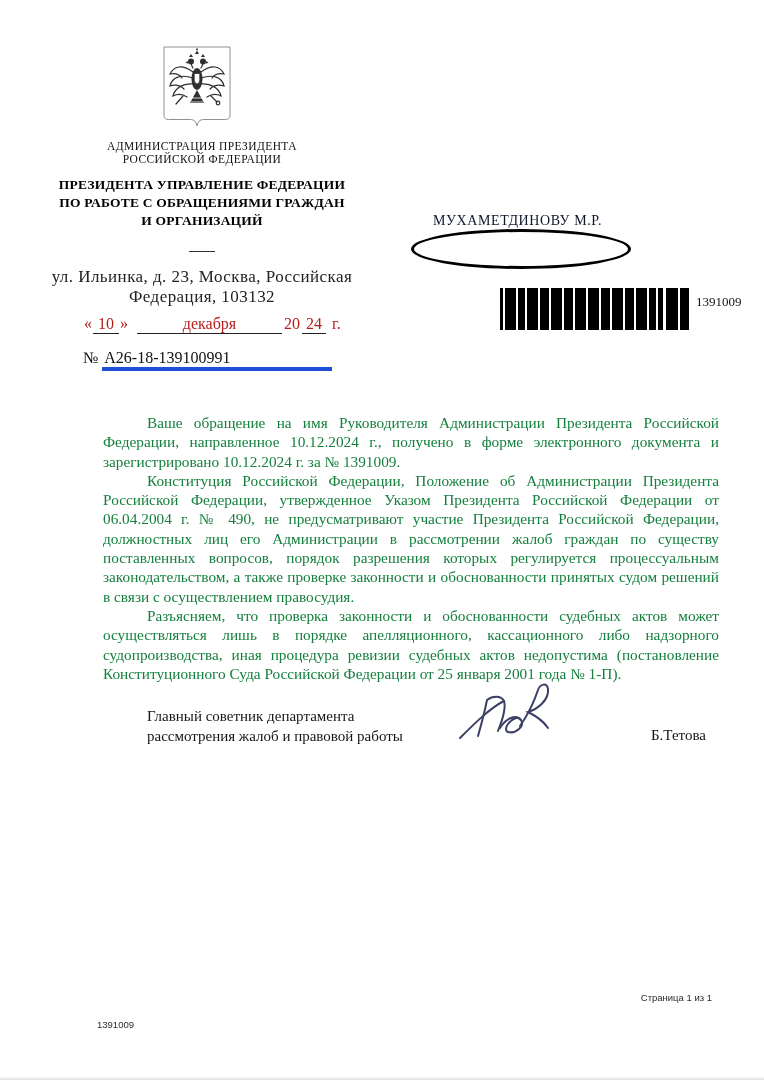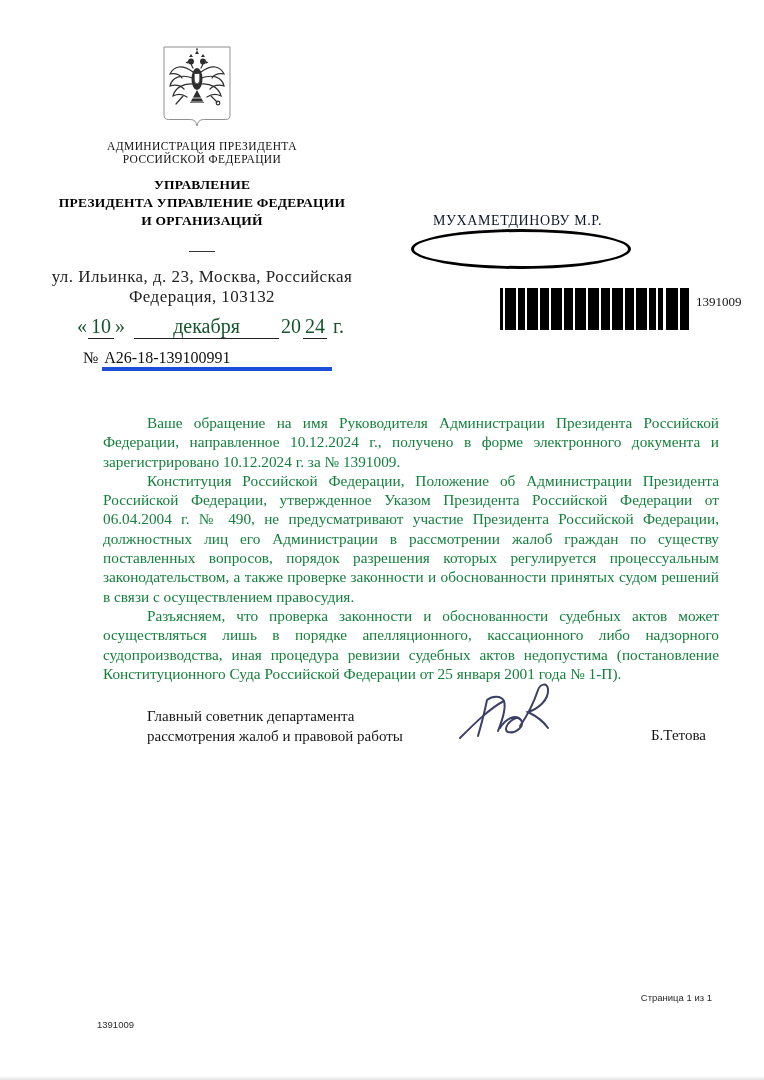--- a/index.html
+++ b/index.html
@@ -31,21 +31,21 @@
   
   .recipient{position:absolute;left:433px;top:213px;
     font-size:14px;letter-spacing:.6px;color:#0f172a;text-align:right;}
   .redaction-oval{position:absolute;left:411px;top:229px;width:214px;height:34px;
     border:3px solid #000;border-radius:50%;}
   .barcode{position:absolute;left:500px;top:288px;width:190px;height:42px;}
   .barcode svg{display:block;width:100%;height:100%;}
   .barcode-number{position:absolute;left:696px;top:294px;font-size:13px;color:#111;}
 
   
-  .date-line{position:absolute;left:77px;top:315px;font-size:20px;color:#14532d;white-space:nowrap;}
+  .date-line{position:absolute;left:84px;top:315px;font-size:16px;color:#b91c1c;white-space:nowrap;}
   .date-line .u{display:inline-block;border-bottom:1px solid #222;text-align:center;}
   .date-line .day{min-width:26px;margin:0 1px;}
   .date-line .month{width:145px;margin-left:9px;}
   .date-line .century{margin-left:2px;}
   .date-line .year{width:24px;margin:0 2px;}
   .date-line .gsuf{margin-left:4px;}
 
   .ref-line{position:absolute;left:83px;top:349px;font-size:16px;color:#111;white-space:nowrap;}
   .ref-line .u{display:inline-block;width:228px;border-bottom:4px solid #1d4ed8;padding-left:2px;}
 
@@ -112,22 +112,22 @@
       <path d="M34,44 l-7,13 h14 z" fill="#2e2e2e"></path>
       <path d="M29,52 l10,0 M28,56 l12,0" stroke="#ffffff" stroke-width="0.8"></path>
     </svg>
 
     <div class="org-name">
       <div>АДМИНИСТРАЦИЯ ПРЕЗИДЕНТА</div>
       <div>РОССИЙСКОЙ ФЕДЕРАЦИИ</div>
     </div>
 
     <div class="dept-name">
-      <div>УПРАВЛЕНИЕ</div>
       <div>ПРЕЗИДЕНТА УПРАВЛЕНИЕ ФЕДЕРАЦИИ</div>
+      <div>ПО РАБОТЕ С ОБРАЩЕНИЯМИ ГРАЖДАН</div>
       <div>И ОРГАНИЗАЦИЙ</div>
     </div>
 
     <div class="lh-dash"></div>
 
     <div class="lh-address">ул. Ильинка, д. 23, Москва, Российская Федерация, 103132</div>
   </div>
 
   <div class="recipient">МУХАМЕТДИНОВУ М.Р.</div>
   <div class="redaction-oval"></div>

